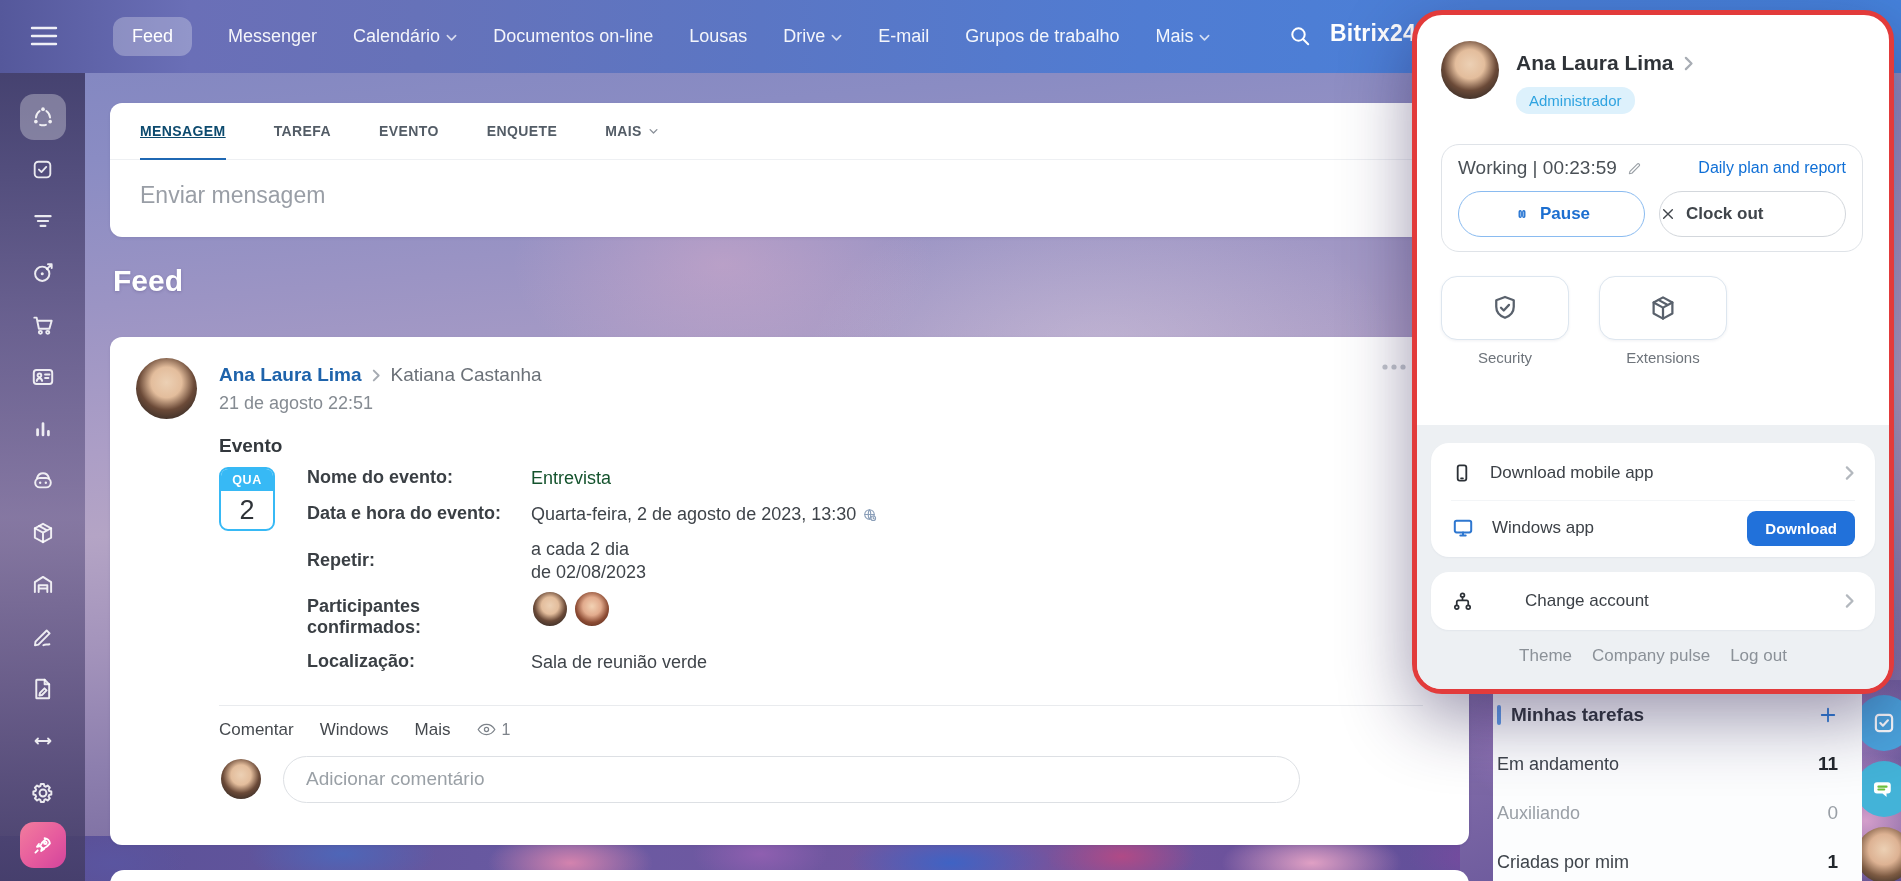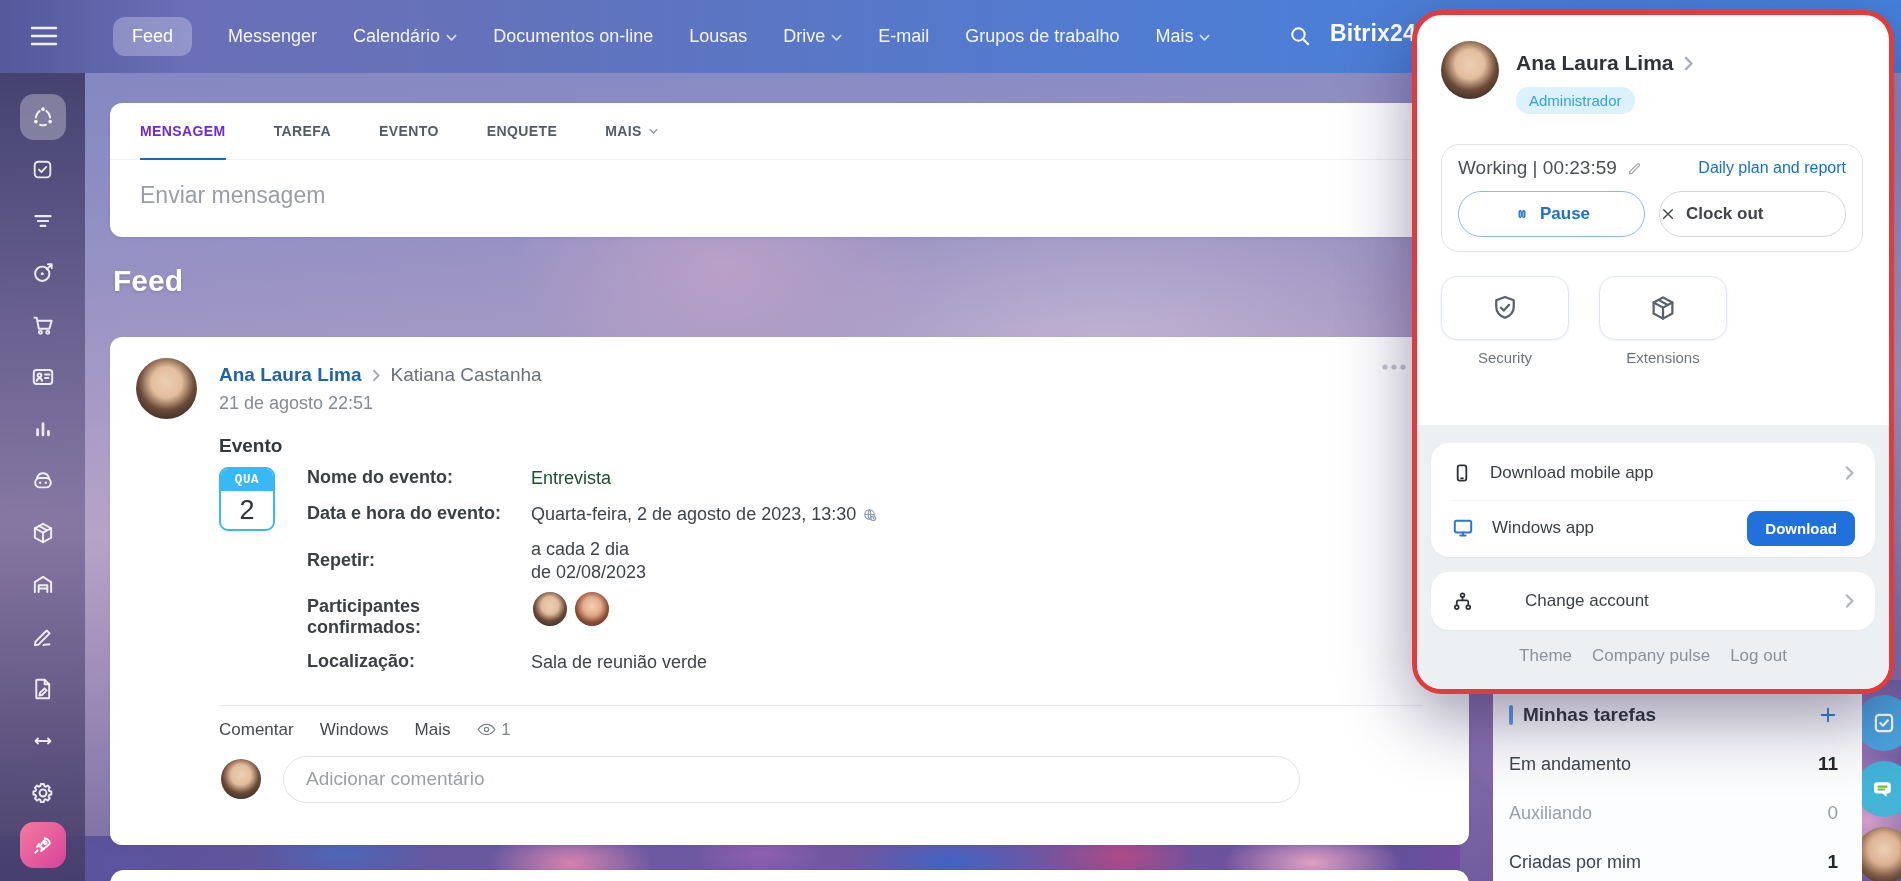--- a/index.html
+++ b/index.html
@@ -64,21 +64,21 @@
   .sb-item.active { background:rgba(255,255,255,.30); }
   .rocket-bg { width:46px; height:46px; border-radius:14px; background:linear-gradient(135deg,#f27d9d 0%,#e65b9e 55%,#d2449c 100%);
     display:flex; align-items:center; justify-content:center; color:#fff; }
 
   
   .composer { position:absolute; left:110px; top:103px; width:1359px; height:134px; background:#fff; border-radius:12px; z-index:4;
     box-shadow:0 1px 3px rgba(40,40,90,.10); }
   .tabs { display:flex; gap:48px; padding:0 30px; height:57px; align-items:center; border-bottom:1px solid #eef0f3; }
   .tab { font-size:14px; font-weight:bold; letter-spacing:.4px; color:#535c66; cursor:pointer; position:relative; height:100%;
     display:flex; align-items:center; gap:7px; }
-  .tab.active { color:#6d28d9; }
+  .tab.active { color:#0c4a6e;text-decoration:underline; }
   .tab.active::after { content:""; position:absolute; left:0; right:0; bottom:-1px; height:2.5px; background:#1f68b3; }
   .tab-caret { color:#8a9099; }
   .composer-input { padding:22px 30px; font-size:23px; color:#999ea6; cursor:text; }
 
   
   .feed-row { position:absolute; left:113px; top:264px; display:flex; align-items:center; gap:30px; z-index:4; }
   .feed-title { color:#fff; font-size:30px; font-weight:bold; text-shadow:0 1px 3px rgba(50,40,90,.25); }
   .filter-box { position:relative; width:360px; height:40px; }
   .filter-box input { width:100%; height:100%; border:none; outline:none; border-radius:10px;
     background:rgba(255,255,255,.25); padding:0 44px 0 16px; font-size:19px; color:#fff;
@@ -98,21 +98,21 @@
   .post-head { display:flex; gap:22px; }
   .ph-name-row { display:flex; align-items:center; gap:10px; margin-top:6px; font-size:19px; }
   .ph-author { color:#1e63ab; font-weight:bold; cursor:pointer; }
   .ph-arrow { color:#a6abb2; }
   .ph-recipient { color:#6b7178; }
   .ph-date { color:#858b92; font-size:18px; margin-top:7px; }
   .post-type { margin:16px 0 0 83px; font-size:19px; font-weight:bold; color:#33383d; }
   .event-grid { display:flex; margin:10px 0 0 83px; }
   .cal-badge { width:56px; height:64px; border:2px solid #37b9f5; border-radius:9px; overflow:hidden; background:#fff; flex:0 0 auto; }
   .cal-top { height:22px; background:#37b9f5; color:#fff; font-size:12.5px; font-weight:bold; letter-spacing:.6px;
-    display:flex; align-items:center; justify-content:center;font-family:Liberation Mono, monospace; }
+    display:flex; align-items:center; justify-content:center; }
   .cal-day { height:38px; display:flex; align-items:center; justify-content:center; font-size:27px; color:#2f3338; }
   .event-fields { margin-left:32px; flex:1; }
   .ef-row { display:flex; margin-bottom:13px; }
   .ef-label { width:224px; flex:0 0 auto; font-size:18px; font-weight:bold; color:#3a3f44; }
   .ef-value { font-size:18px; color:#3f444a; line-height:1.25; }
   .ef-value.link { color:#14532d; cursor:pointer; }
   .tz-ic { display:inline-block; vertical-align:-2px; margin-left:6px; color:#8a9eb8; }
   .participants { display:flex; margin-top:-6px; }
   .participants .avatar + .avatar { margin-left:4px; }
   .post-divider { margin:18px 20px 0 83px; border-top:1px solid #e9ebee; }
@@ -164,21 +164,21 @@
   .row-chev { margin-left:auto; color:#b3b8be; }
   .btn-download { margin-left:auto; background:#2171da; color:#fff; border:none; border-radius:9px; padding:9px 18px;
     font-size:15px; font-weight:bold; cursor:pointer; font-family:"Liberation Sans", sans-serif; }
   .pp-account { margin-top:15px; }
   .pp-account .pp-app-row { height:54px;gap:34px; }
   .pp-footer { display:flex; justify-content:center; gap:20px; margin-top:16px; }
   .pp-footer span { color:#8b9198; font-size:17px; cursor:pointer; }
 
   
   .tasks-widget { position:absolute; left:1493px; top:690px; width:369px; height:191px; background:#fcfdfe; z-index:20;
-    padding:14px 24px 0 16px; }
+    padding:14px 24px 0 4px; }
   .tw-title-row { display:flex; align-items:center; }
   .tw-bar { width:4px; height:20px; border-radius:2px; background:#5f9ce8; }
   .tw-title { margin-left:10px; font-size:19px; font-weight:bold; color:#33383d; }
   .tw-plus { margin-left:auto; color:#2e7fd8; cursor:pointer; }
   .tw-row { display:flex; align-items:center; margin-top:27px; cursor:pointer; }
   .tw-label { font-size:18px; color:#3e444b; }
   .tw-value { margin-left:auto; font-size:19px; font-weight:bold; color:#23282d; }
   .tw-row.muted .tw-label, .tw-row.muted .tw-value { color:#999fa6; font-weight:normal; }
 
   

